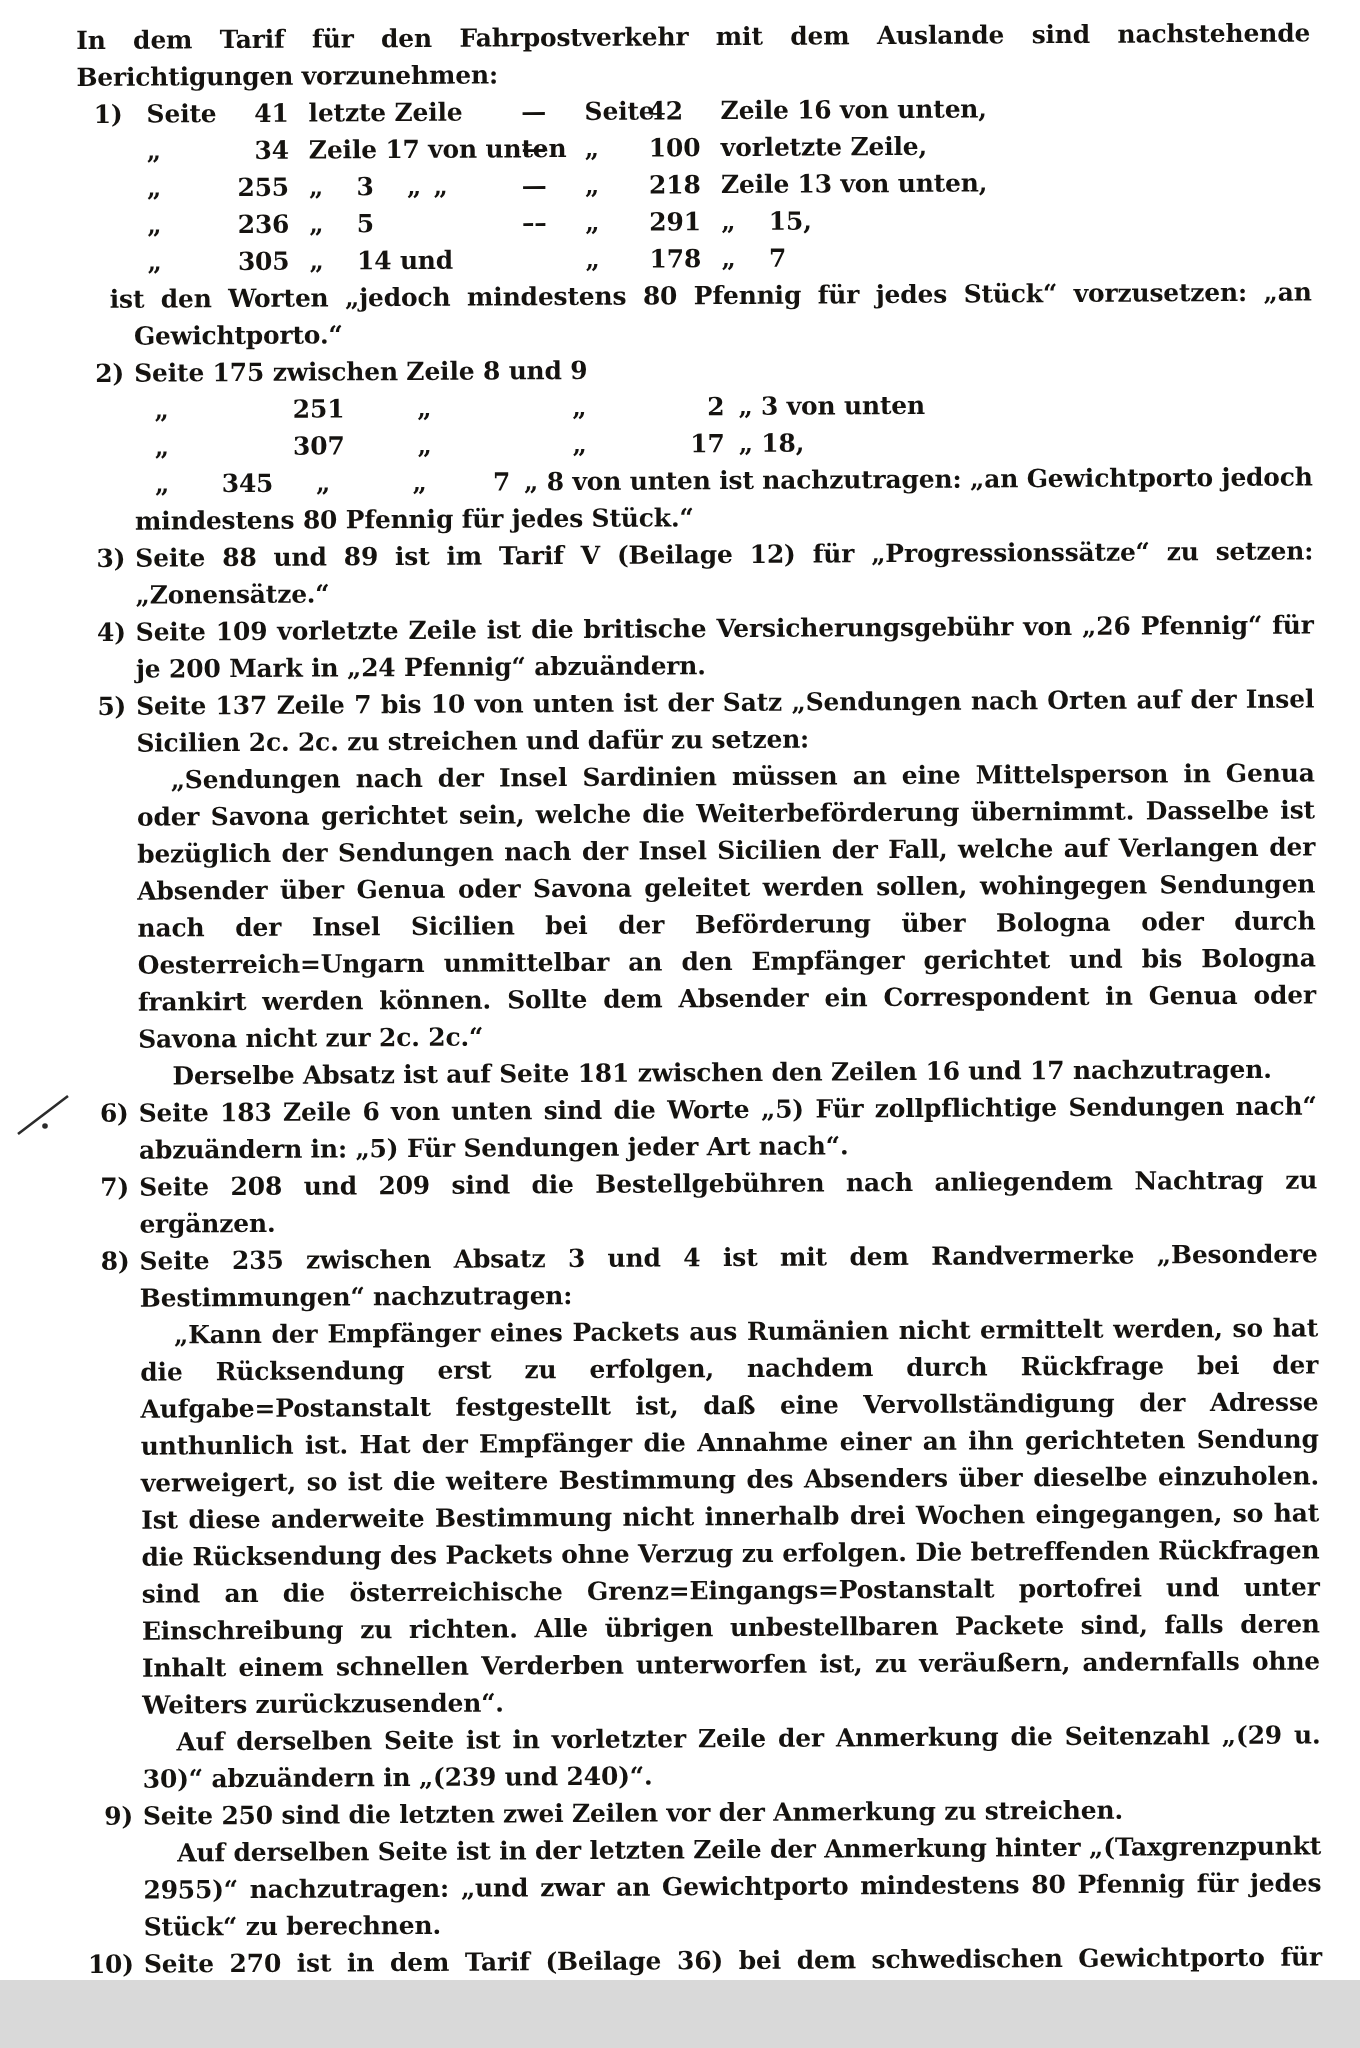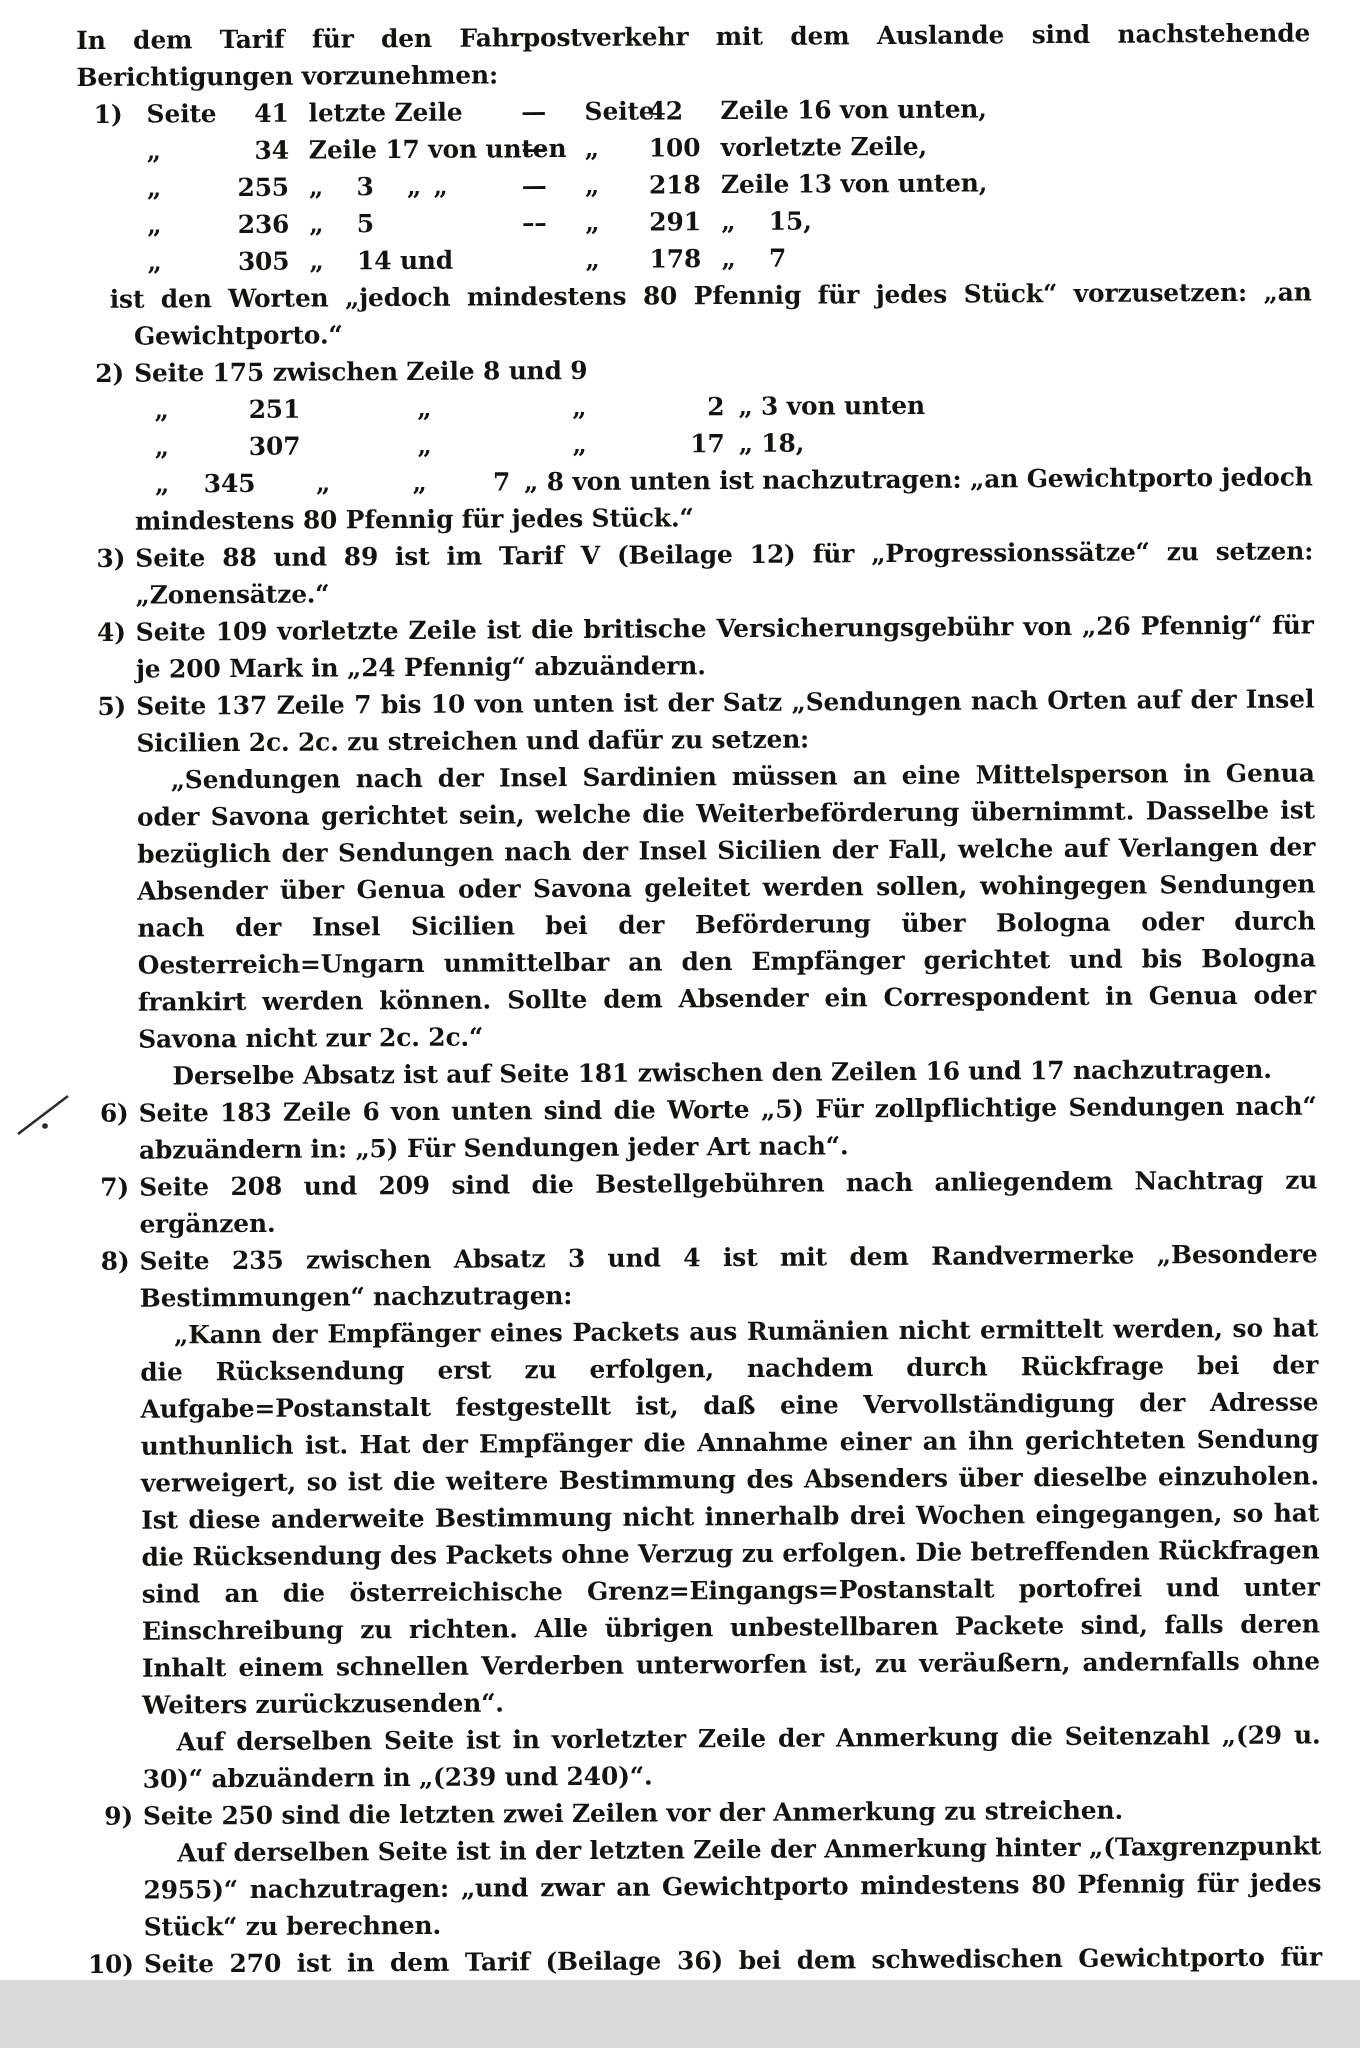--- a/index.html
+++ b/index.html
@@ -41,21 +41,21 @@
   .t1row .a { width:90px; box-sizing:border-box; padding-left:14px; }
   .t1row .b { width:66px; text-align:right; }
   .t1row .c { width:180px; margin-left:20px; }
   .t1row .d { width:90px; text-align:center; }
   .t1row .e { width:70px; box-sizing:border-box; padding-left:6px; }
   .t1row .f { width:56px; text-align:left; }
   .t1row .g { margin-left:16px; flex:1; }
   
   .t2row { display:flex; white-space:nowrap; }
   .t2row .a { width:70px; box-sizing:border-box; padding-left:20px; }
-  .t2row .b { width:140px; text-align:center; }
+  .t2row .b { width:140px; text-align:right; }
   .t2row .c { width:160px; text-align:center; }
   .t2row .d { width:150px; text-align:center; }
   .t2row .e { width:70px; text-align:right; }
   .t2row .f { margin-left:14px; flex:1; }
   .pencil {
     position:absolute;
     left:14px; top:1088px;
     width:62px; height:52px;
   }
 </style>

